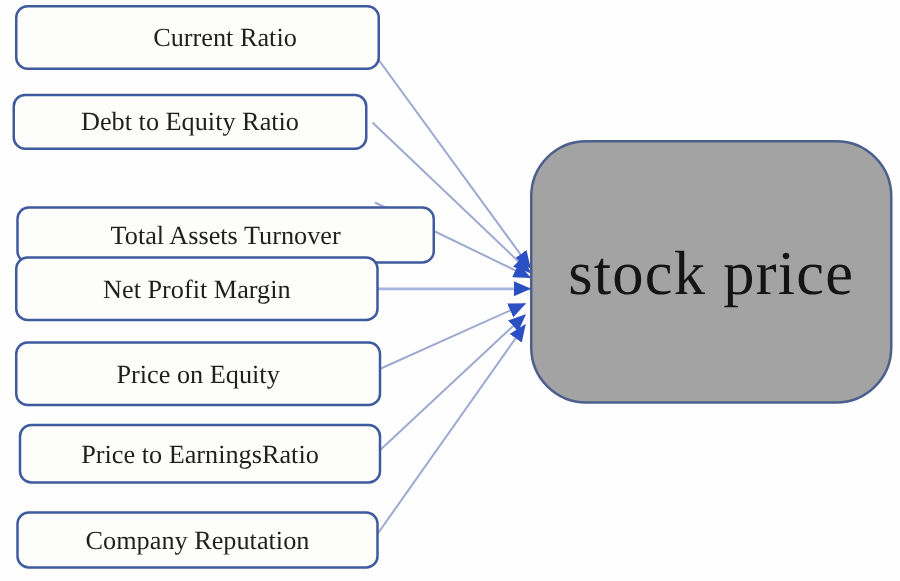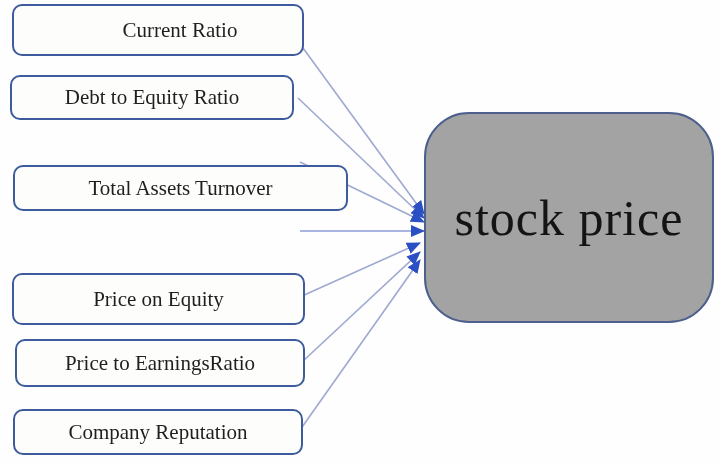--- a/index.html
+++ b/index.html
@@ -102,20 +102,23 @@
   </div>
 
   <div class="factor-box b2">
     <span class="factor-label">Debt to Equity Ratio</span>
   </div>
 
   <div class="factor-box b3">
     <span class="factor-label">Total Assets Turnover</span>
   </div>
 
+  <div class="factor-box b4">
+    <span class="factor-label">Net Profit Margin</span>
+  </div>
 
   <div class="factor-box b5">
     <span class="factor-label">Price on Equity</span>
   </div>
 
   <div class="factor-box b6">
     <span class="factor-label">Price to EarningsRatio</span>
   </div>
 
   <div class="factor-box b7">

